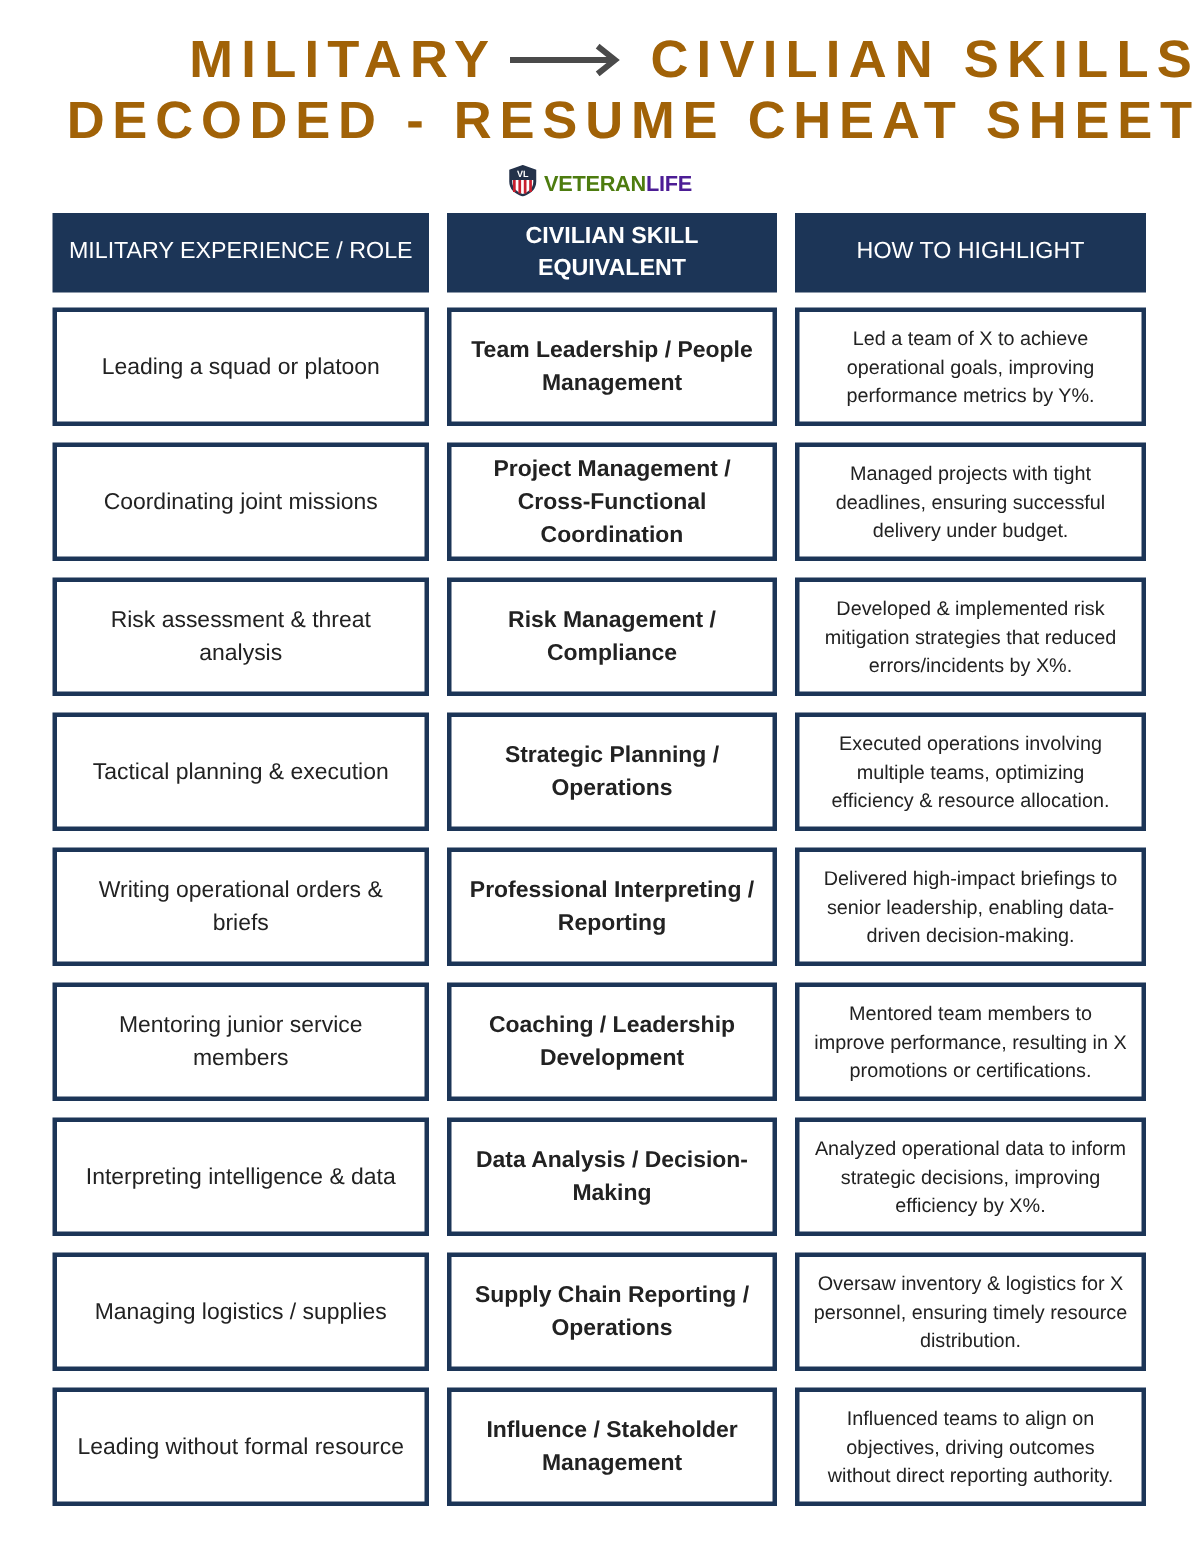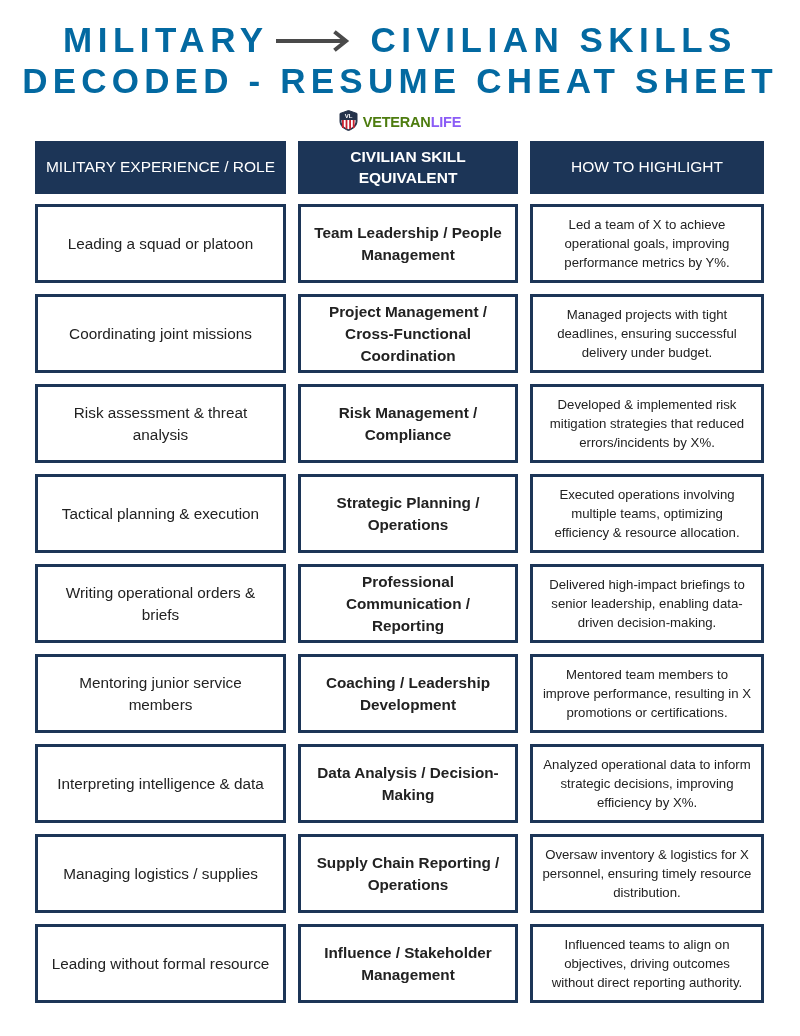--- a/index.html
+++ b/index.html
@@ -24,26 +24,26 @@
   }
 
   
   .title-block {
     padding-top: 20px;
     text-align: center;
   }
   .title-line {
     display: flex;
     align-items: center;
-    justify-content: center;
+    justify-content: flex-end;
     gap: 0;
     font-size: 35px;
     font-weight: bold;
     letter-spacing: 5.5px;
-    color: #0369a1;
+    color: #a16207;
     line-height: 1.16;
     white-space: nowrap;
   }
   .title-line.l2 { letter-spacing: 5.2px; }
 
   .arrow-icon {
     display: inline-block;
     margin: 0 14px 0 6px;
     flex: 0 0 auto;
   }
@@ -61,21 +61,21 @@
     display: block;
   }
   .logo-word {
     font-size: 14.5px;
     font-weight: bold;
     letter-spacing: -0.2px;
     line-height: 1;
     display: inline-block;
   }
   .logo-word .veteran { color: #4d7c0f; }
-  .logo-word .life { color: #8b5cf6; text-align: center; }
+  .logo-word .life { color: #4c1d95; text-align: center; }
 
   
   .table {
     margin: 6px auto 0 auto;
     width: 730px;
   }
   .row {
     display: flex;
     gap: 12px;
     margin-bottom: 11px;
@@ -178,21 +178,21 @@
     </div>
 
     <div class="row body-row">
       <div class="cell c1">Tactical planning &amp; execution</div>
       <div class="cell c2">Strategic Planning / Operations</div>
       <div class="cell c3">Executed operations involving multiple teams, optimizing efficiency &amp; resource allocation.</div>
     </div>
 
     <div class="row body-row">
       <div class="cell c1">Writing operational orders &amp; briefs</div>
-      <div class="cell c2">Professional Communication / Reporting</div>
+      <div class="cell c2">Professional Interpreting / Reporting</div>
       <div class="cell c3">Delivered high-impact briefings to senior leadership, enabling data-driven decision-making.</div>
     </div>
 
     <div class="row body-row">
       <div class="cell c1">Mentoring junior service members</div>
       <div class="cell c2">Coaching / Leadership Development</div>
       <div class="cell c3">Mentored team members to improve performance, resulting in X promotions or certifications.</div>
     </div>
 
     <div class="row body-row">

